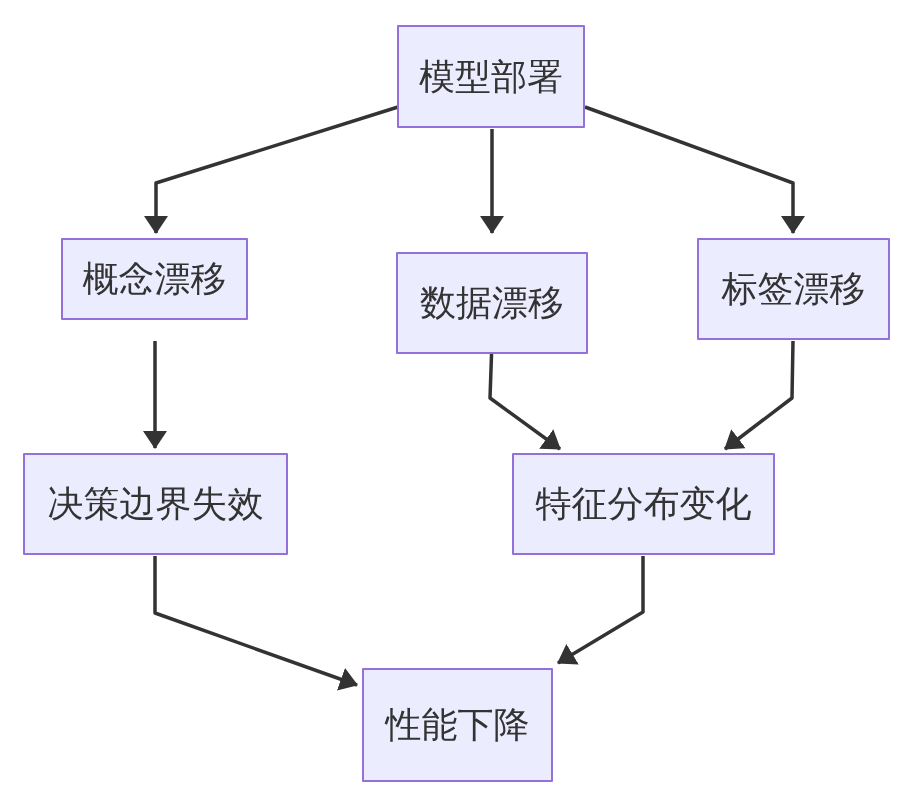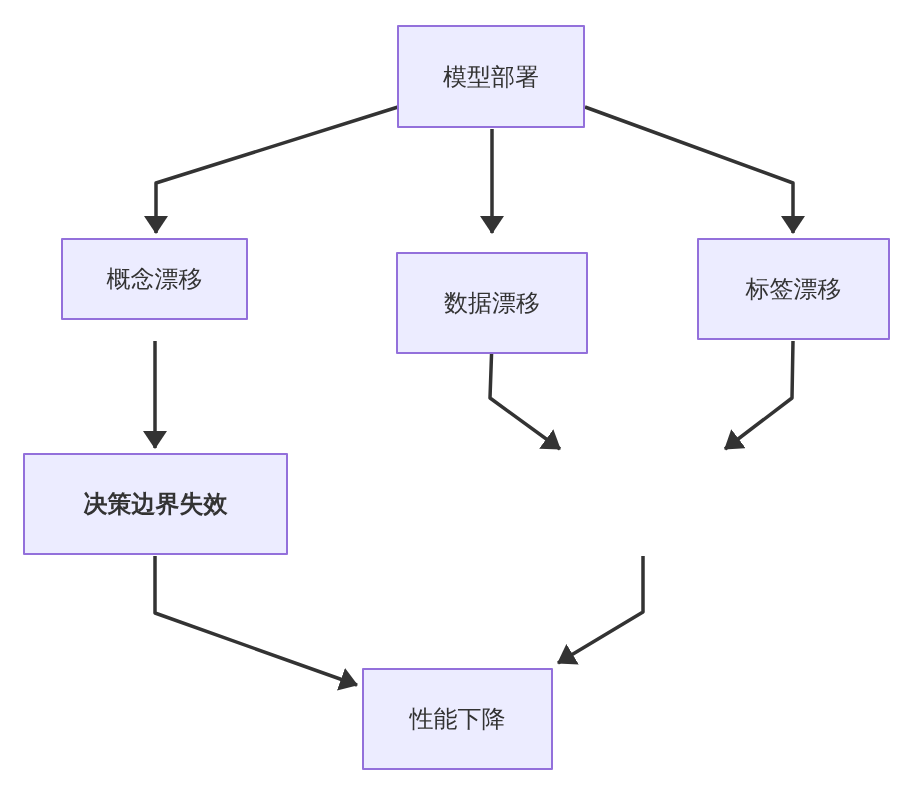--- a/index.html
+++ b/index.html
@@ -32,32 +32,32 @@
   .node {
     position: absolute;
     box-sizing: border-box;
     background: #ECECFF;
     border: 2.5px solid #9370DB;
     border-radius: 1px;
     display: flex;
     align-items: center;
     justify-content: center;
     color: #333333;
-    font-size: 24px;
+    font-size: 36px;
     line-height: 1;
     white-space: nowrap;
   }
   
   .n-deploy   { left: 397px; top:  25px; width: 188px; height: 103px; }
   .n-concept  { left:  61px; top: 238px; width: 187px; height: 82px; }
   .n-data     { left: 396px; top: 252px; width: 192px; height: 102px; }
   .n-label    { left: 697px; top: 238px; width: 193px; height: 102px; text-align: center; }
-  .n-boundary { left:  23px; top: 453px; width: 265px; height: 102px; font-weight: bold; }
+  .n-boundary { left:  23px; top: 453px; width: 265px; height: 102px; }
   .n-feature  { left: 512px; top: 453px; width: 263px; height: 102px; }
-  .n-perf     { left: 362px; top: 668px; width: 191px; height: 102px; }
+  .n-perf     { left: 362px; top: 668px; width: 191px; height: 114px; }
 </style>
 </head>
 <body>
 
 <div class="canvas">
 
   <svg class="edge-layer" width="900" height="785" viewBox="0 0 900 785" xmlns="http://www.w3.org/2000/svg">
     <defs>
       <marker id="arrowhead" viewBox="0 0 9 12" refX="8.5" refY="6" markerWidth="18" markerHeight="24" markerUnits="userSpaceOnUse" orient="auto">
         <path d="M0,0 L9,6 L0,12 Z" fill="#333333"></path>
@@ -81,17 +81,20 @@
   </div>
   <div class="node n-data">
     <span>数据漂移</span>
   </div>
   <div class="node n-label">
     <span>标签漂移</span>
   </div>
   <div class="node n-boundary">
     <span>决策边界失效</span>
   </div>
+  <div class="node n-feature">
+    <span>特征分布变化</span>
+  </div>
   <div class="node n-perf">
     <span>性能下降</span>
   </div>
 
 </div>
 
 </body></html>

